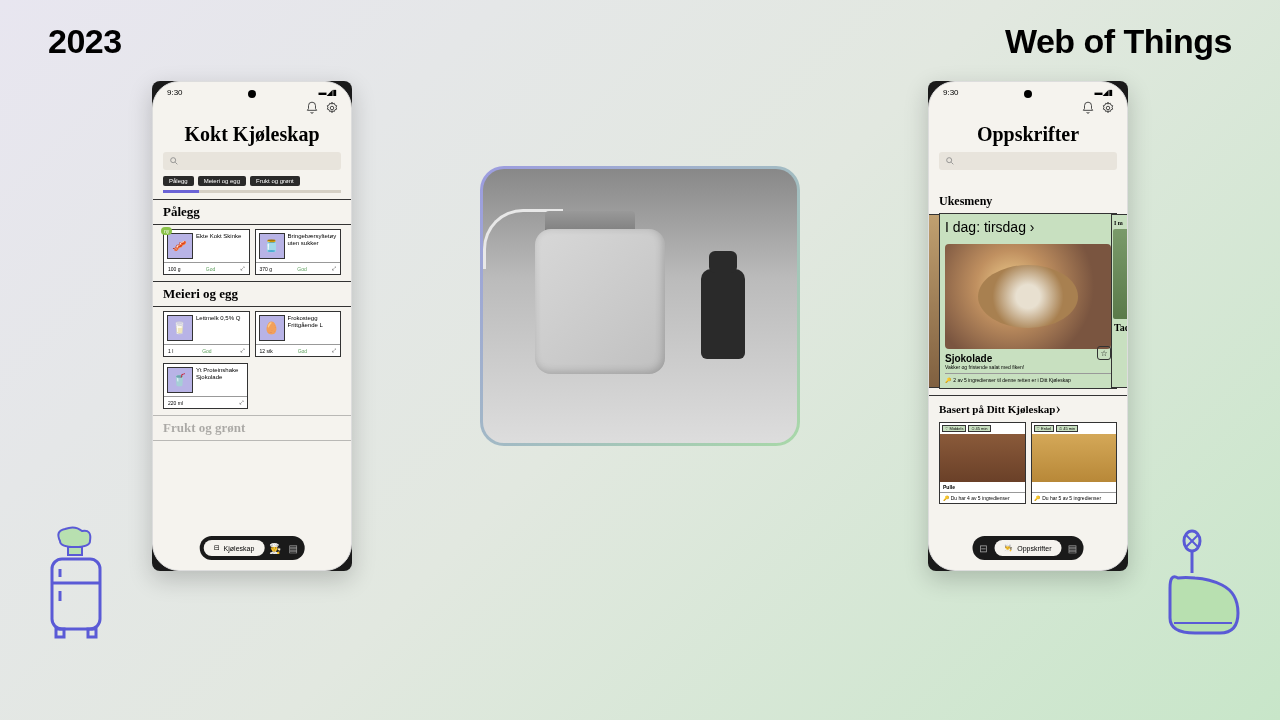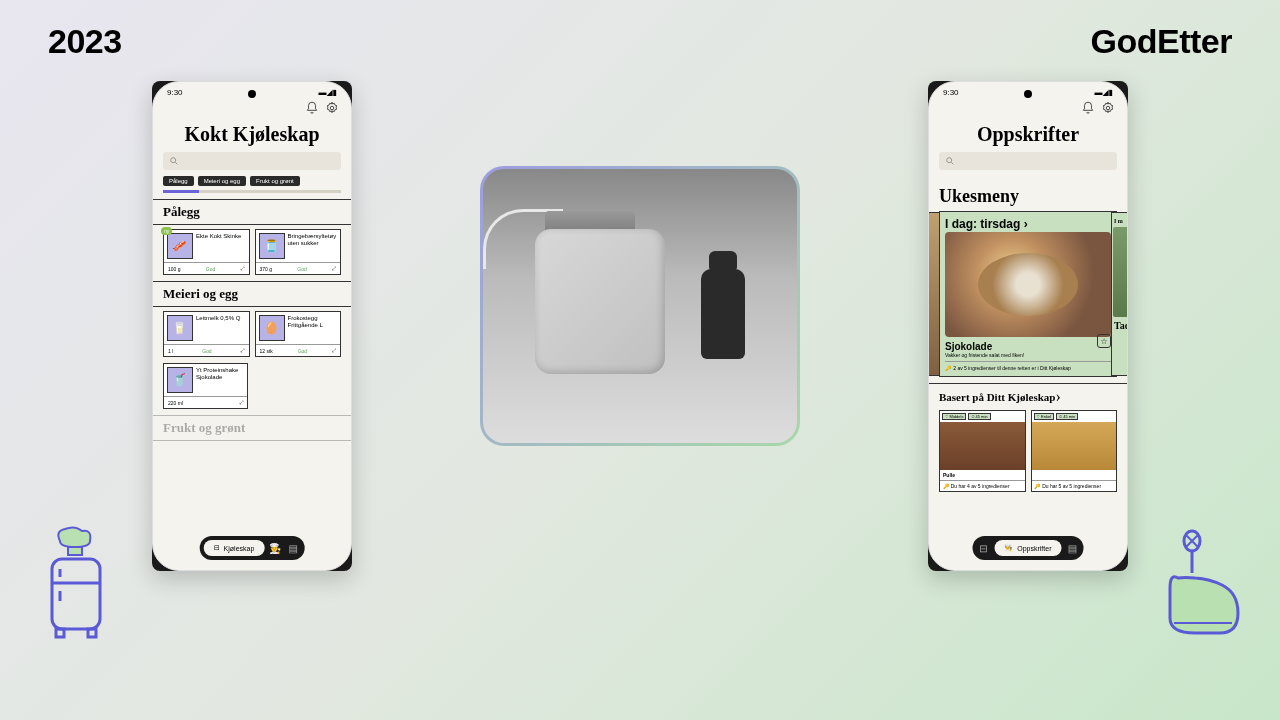--- a/index.html
+++ b/index.html
@@ -34,23 +34,23 @@
 .nav{position:absolute;bottom:10px;left:50%;transform:translateX(-50%);background:#1a1a1a;border-radius:20px;padding:4px;display:flex;align-items:center;gap:4px}
 .nav-pill{background:#f5f3ee;border-radius:16px;padding:4px 10px;display:flex;align-items:center;gap:4px;font-size:7px;font-family:-apple-system,sans-serif}
 .nav-i{width:14px;height:14px;display:flex;align-items:center;justify-content:center;color:#aaa;font-size:10px}
 .center-box{position:absolute;left:50%;top:105px;transform:translateX(-50%);width:320px;height:280px;border-radius:24px;padding:3px;background:linear-gradient(135deg,#9c9ce0,#a8d8a8)}
 .center-inner{width:100%;height:100%;border-radius:21px;background:linear-gradient(180deg,#888 0%,#bbb 40%,#ddd 100%);position:relative;overflow:hidden}
 .fridge-body{position:absolute;left:52px;top:60px;width:130px;height:145px;background:linear-gradient(135deg,#d8d8d8,#c0c0c0);border-radius:16px;box-shadow:inset -2px -2px 8px rgba(0,0,0,0.2)}
 .fridge-top{position:absolute;left:62px;top:42px;width:90px;height:28px;background:linear-gradient(180deg,#999,#777);border-radius:4px 4px 0 0}
 .scanner{position:absolute;right:52px;top:100px;width:44px;height:90px;background:#2a2a2a;border-radius:10px 10px 6px 6px}
 .scanner::before{content:"";position:absolute;top:-18px;left:8px;width:28px;height:22px;background:#2a2a2a;border-radius:6px}
 .cable{position:absolute;left:0;top:40px;width:80px;height:60px;border:3px solid #e8e8e8;border-right:none;border-bottom:none;border-radius:40px 0 0 0}
-.sub-h{font-family:Georgia,serif;font-size:18px;font-weight:700;padding:4px 10px;margin-top:12px}
+.sub-h{font-family:Georgia,serif;font-size:12px;font-weight:700;padding:4px 10px;margin-top:20px}
 .day-card{margin:0 10px;background:#c8e0c0;border:1px solid #333;padding:5px;position:relative}
-.day-ttl{font-size:12px;font-family:-apple-system,sans-serif;font-weight:700;margin-bottom:1px}
+.day-ttl{font-size:14px;font-family:-apple-system,sans-serif;font-weight:400;margin-bottom:9px}
 .day-img{width:100%;height:105px;background:radial-gradient(circle at 40% 40%,#f0d090 0%,#c09060 30%,#7a5540 70%);border-radius:4px;margin-bottom:4px;position:relative;overflow:hidden}
 .day-img::before{content:"";position:absolute;left:20%;top:20%;width:60%;height:60%;background:radial-gradient(circle,#e8e0d0 20%,#a88050 60%);border-radius:50%}
 .rec-name{font-size:10px;font-weight:700;font-family:-apple-system,sans-serif}
 .rec-sub{font-size:5px;font-family:-apple-system,sans-serif;margin-bottom:3px}
 .rec-foot{font-size:5px;font-family:-apple-system,sans-serif;border-top:1px solid #999;padding-top:3px;display:flex;align-items:center;gap:2px}
 .star{position:absolute;right:5px;bottom:28px;width:14px;height:14px;border:1px solid #333;border-radius:3px;display:flex;align-items:center;justify-content:center;font-size:8px}
 .peek{position:absolute;right:-15px;top:0;width:20px;height:100%;background:#c8e0c0;border:1px solid #333;padding:5px 2px}
 .peek-l{position:absolute;left:-14px;top:0;width:14px;height:100%;background:linear-gradient(#c0a070,#806040);border:1px solid #333}
 .based{padding:4px 10px;display:flex;align-items:center;border-top:1px solid #333;margin-top:6px}
 .based-t{font-size:11px;font-weight:700;font-family:Georgia,serif}
@@ -62,21 +62,21 @@
 .rec-img2{height:48px;background:linear-gradient(#d4a858,#b88838)}
 .rec-bot{padding:2px 3px;font-size:5px;font-family:-apple-system,sans-serif}
 .corner-l{position:absolute;bottom:18px;left:30px}
 .corner-r{position:absolute;bottom:18px;right:30px}
 </style>
 </head>
 <body>
 
 <div class="header">
   <span>2023</span>
-  <span>GodEtter</span>
+  <span>Web of Things</span>
 </div>
 
 <div class="stage">
 
   <div class="phone phone-l">
     <div class="phone-inner">
       <div class="camera"></div>
       <div class="sbar">
           <span>9:30</span>
           <span>▬◢▮</span>

